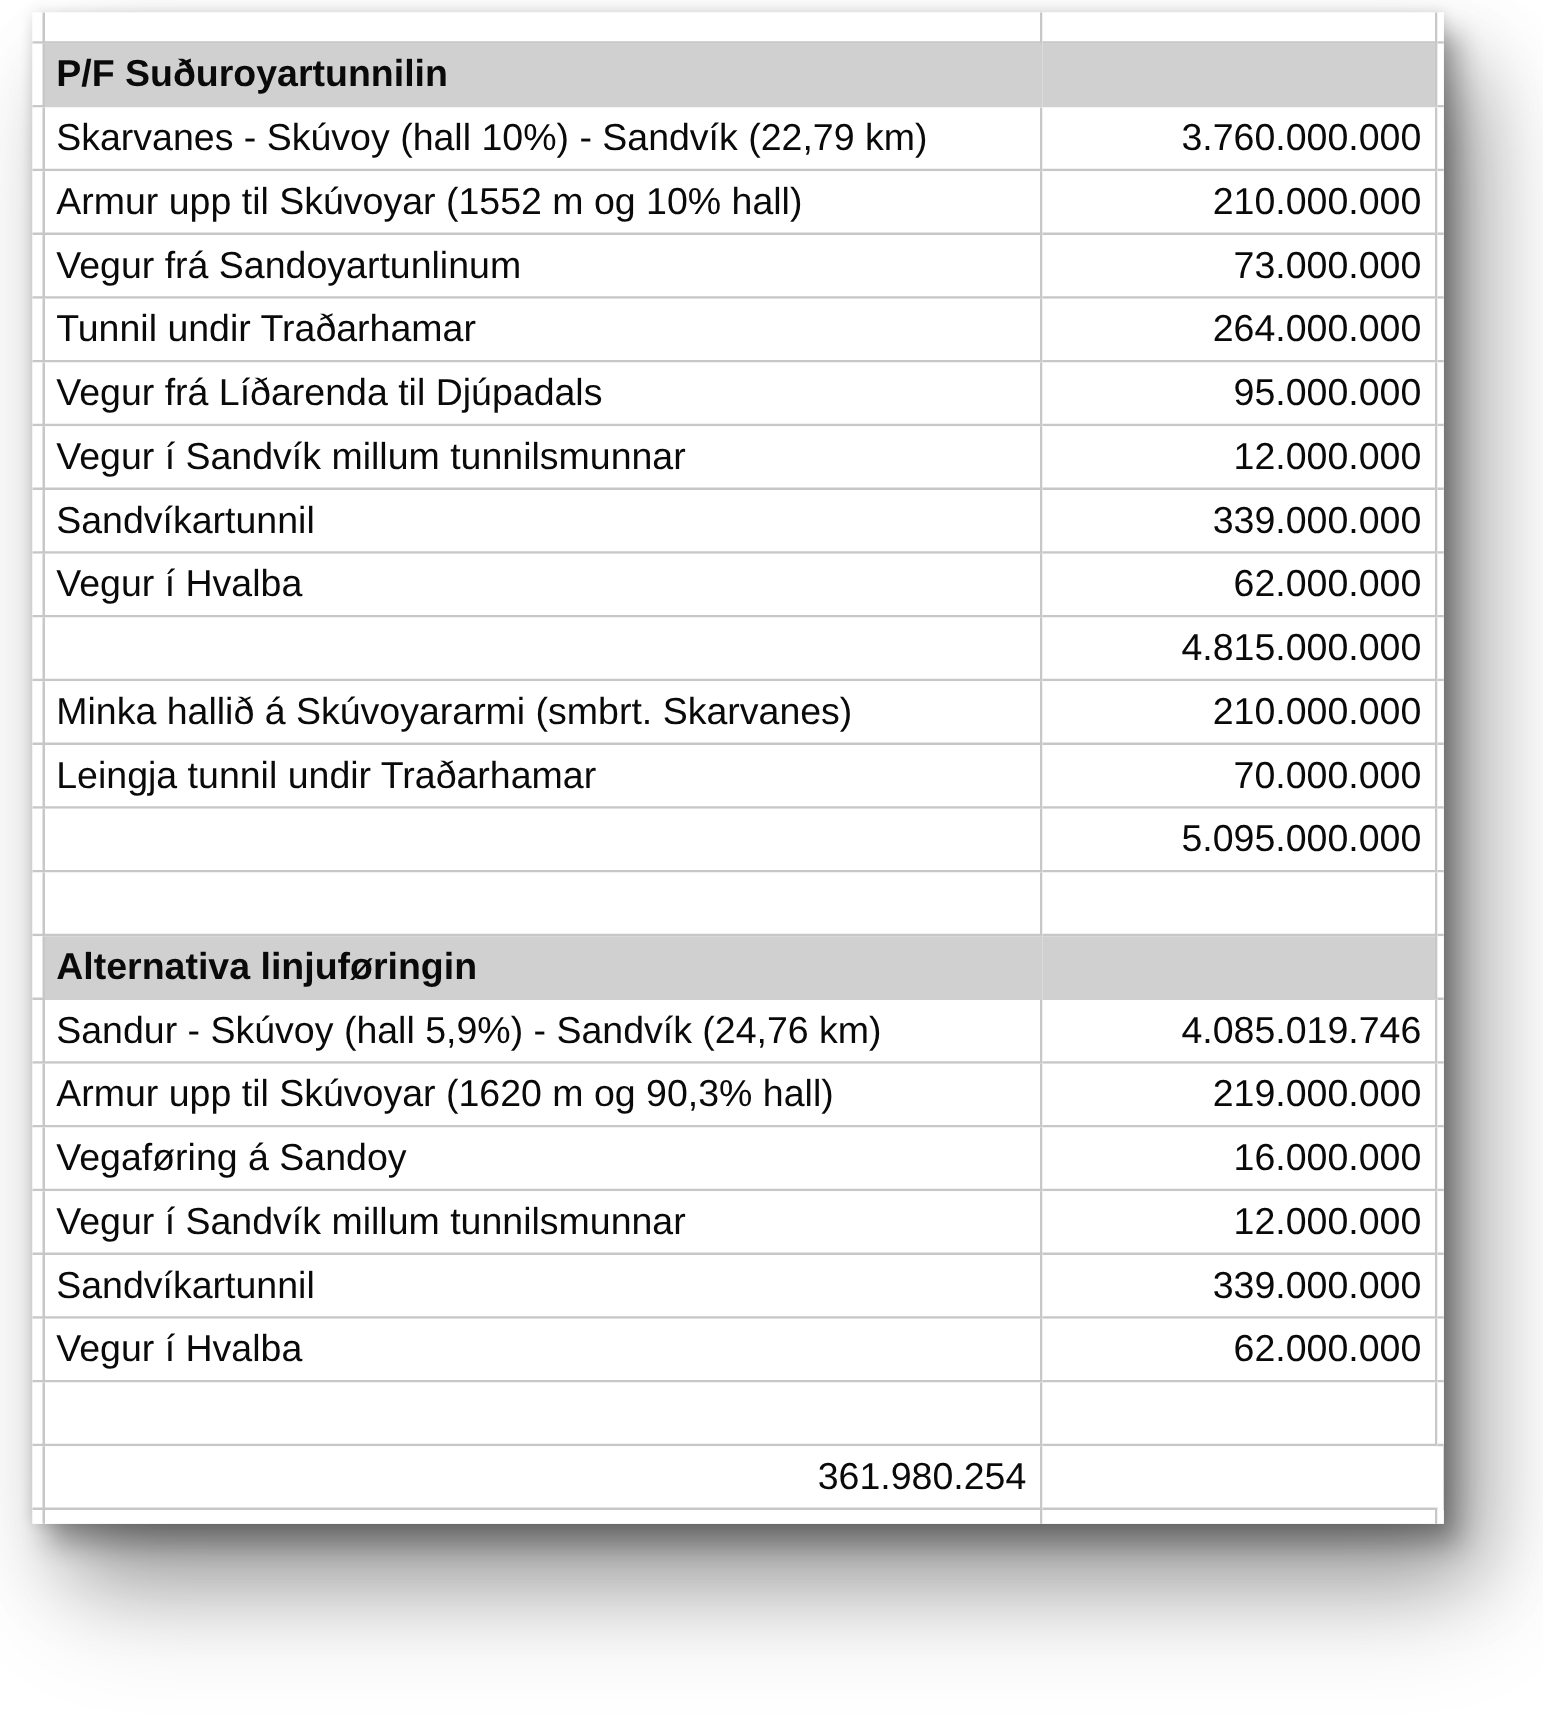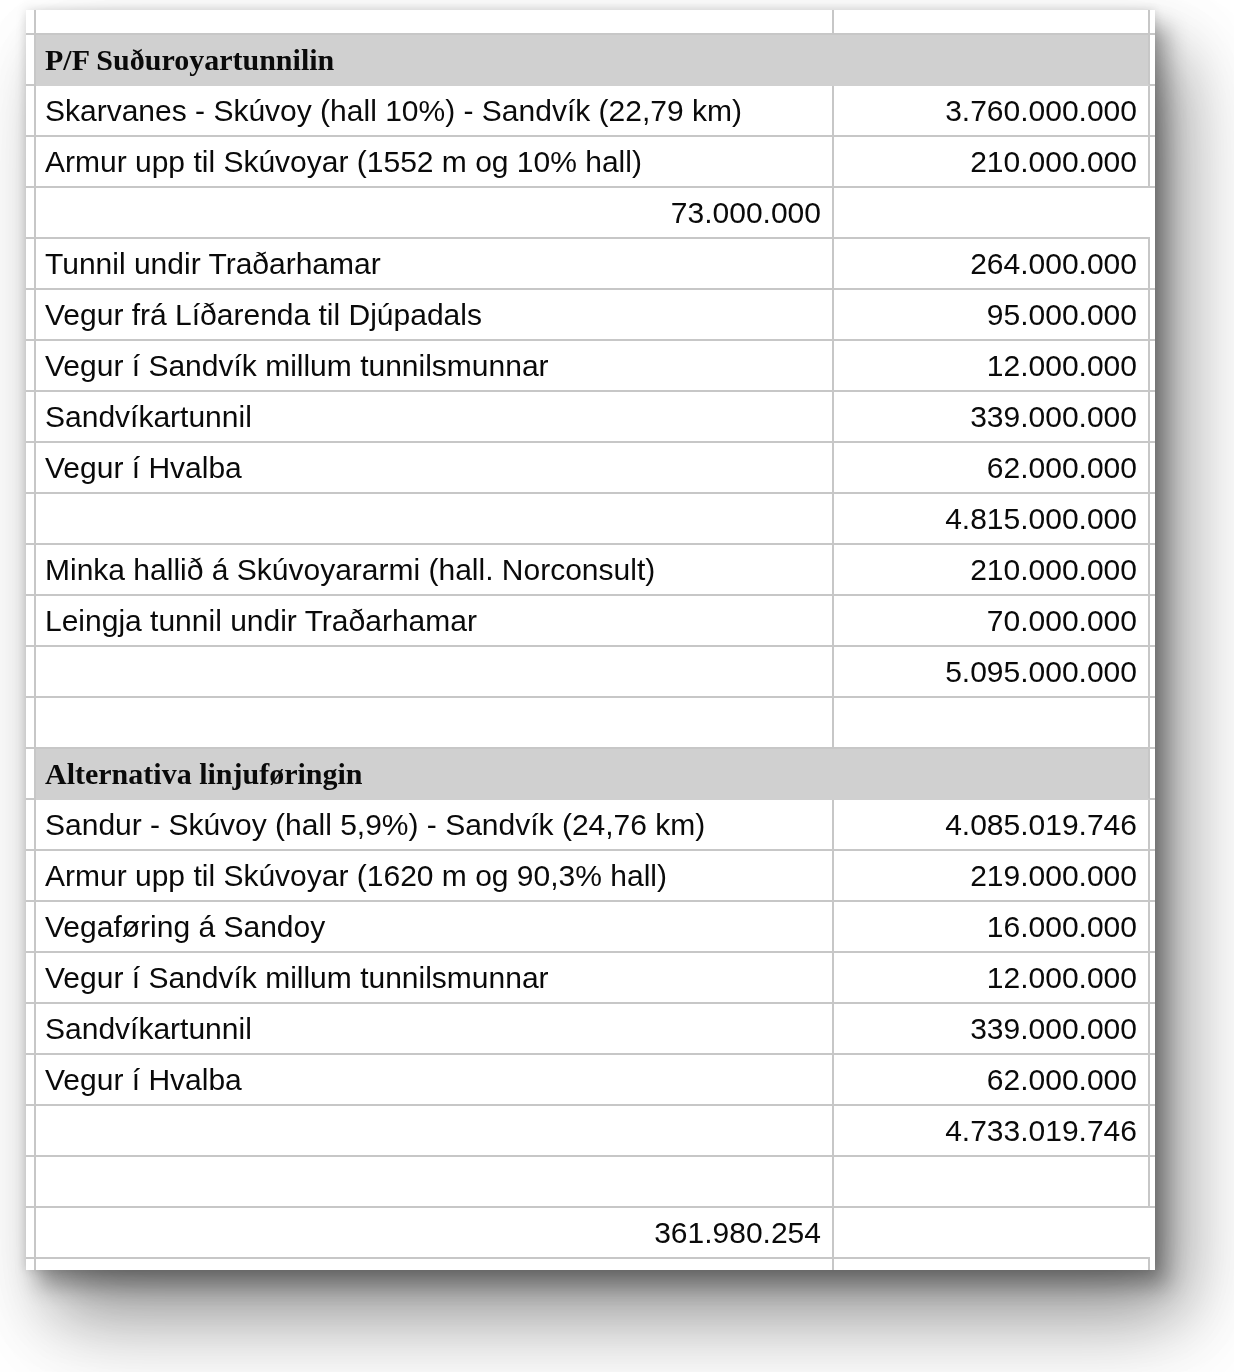--- a/index.html
+++ b/index.html
@@ -64,21 +64,20 @@
     white-space:nowrap;
   }
   .row.header .c1,
   .row.header .c2{
     background:var(--header-bg);
     border-bottom-color:transparent;
   }
   .row.header .c1{
     border-right-color:transparent;
     font-weight:700;
-    font-family:Liberation Serif, serif;
   }
   .row.total .c2{
     font-weight:400;
   }
 </style>
 </head>
 <body>
 
 <div class="sheet">
   <div class="row partial-top">
@@ -102,20 +101,21 @@
         <div class="c3"></div>
       </div>
       <div class="row data">
         <div class="c0"></div>
         <div class="c1 label">Armur upp til Skúvoyar (1552 m og 10% hall)</div>
         <div class="c2 value">210.000.000</div>
         <div class="c3"></div>
       </div>
       <div class="row data">
         <div class="c0"></div>
+        <div class="c1 label">Vegur frá Sandoyartunlinum</div>
         <div class="c2 value">73.000.000</div>
         <div class="c3"></div>
       </div>
       <div class="row data">
         <div class="c0"></div>
         <div class="c1 label">Tunnil undir Traðarhamar</div>
         <div class="c2 value">264.000.000</div>
         <div class="c3"></div>
       </div>
       <div class="row data">
@@ -143,21 +143,21 @@
         <div class="c3"></div>
       </div>
       <div class="row total">
         <div class="c0"></div>
         <div class="c1 label"></div>
         <div class="c2 value">4.815.000.000</div>
         <div class="c3"></div>
       </div>
       <div class="row data">
         <div class="c0"></div>
-        <div class="c1 label">Minka hallið á Skúvoyararmi (hall. Norconsult)</div>
+        <div class="c1 label">Minka hallið á Skúvoyararmi (smbrt. Skarvanes)</div>
         <div class="c2 value">210.000.000</div>
         <div class="c3"></div>
       </div>
       <div class="row data">
         <div class="c0"></div>
         <div class="c1 label">Leingja tunnil undir Traðarhamar</div>
         <div class="c2 value">70.000.000</div>
         <div class="c3"></div>
       </div>
       <div class="row total">
@@ -205,26 +205,20 @@
       <div class="row data">
         <div class="c0"></div>
         <div class="c1 label">Sandvíkartunnil</div>
         <div class="c2 value">339.000.000</div>
         <div class="c3"></div>
       </div>
       <div class="row data">
         <div class="c0"></div>
         <div class="c1 label">Vegur í Hvalba</div>
         <div class="c2 value">62.000.000</div>
-        <div class="c3"></div>
-      </div>
-      <div class="row total">
-        <div class="c0"></div>
-        <div class="c1 label"></div>
-        <div class="c2 value">4.733.019.746</div>
         <div class="c3"></div>
       </div>
       <div class="row empty">
         <div class="c0"></div>
         <div class="c1 label"></div>
         <div class="c2 value"></div>
         <div class="c3"></div>
       </div>
       <div class="row data">
         <div class="c0"></div>

